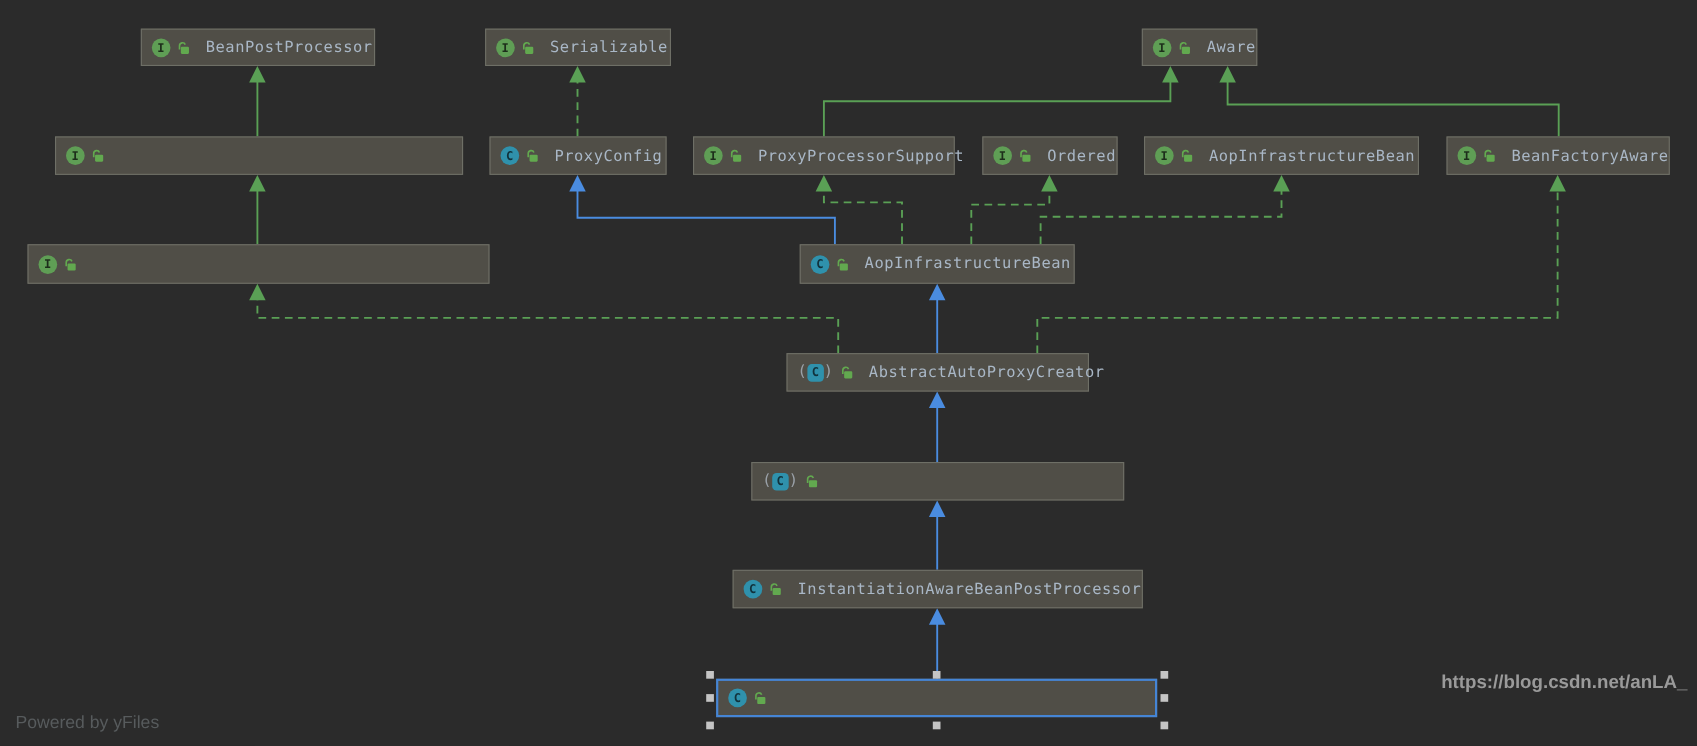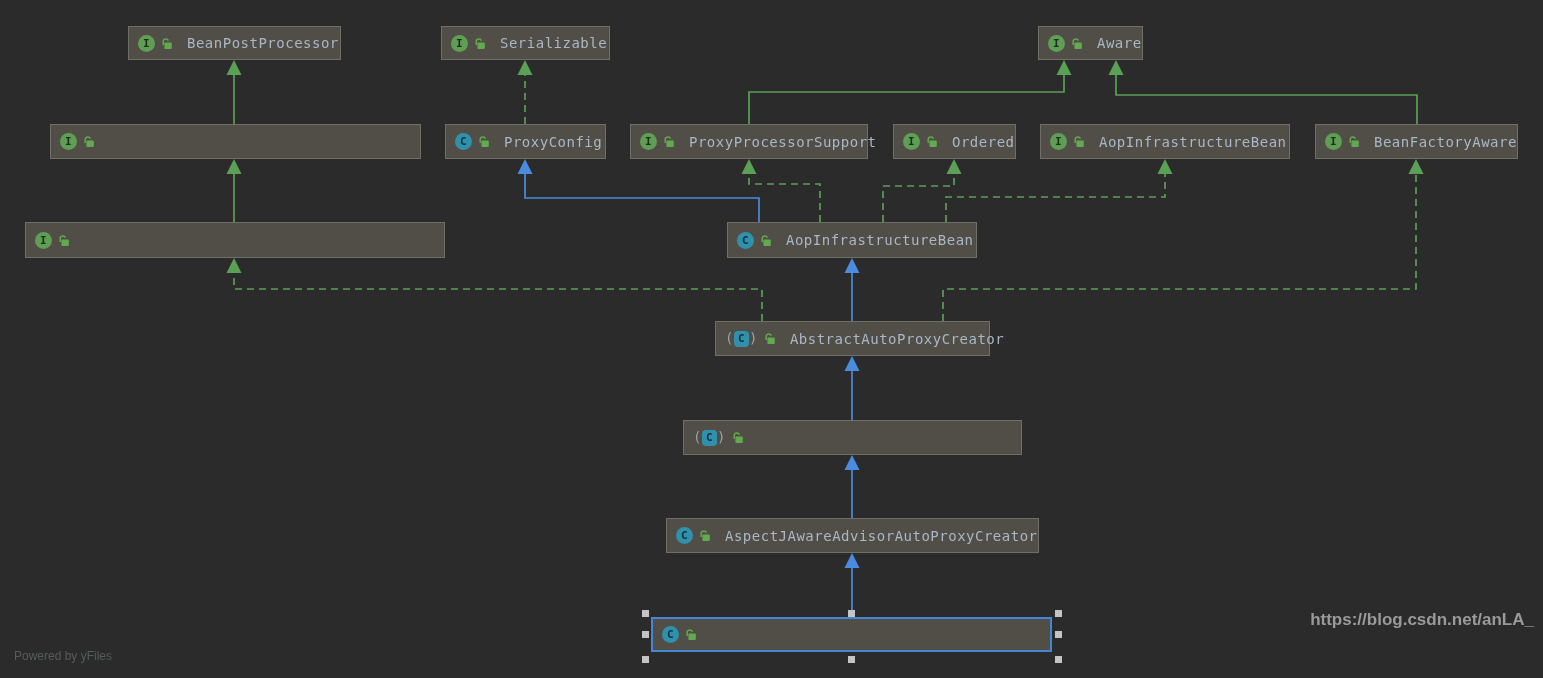--- a/index.html
+++ b/index.html
@@ -56,21 +56,21 @@
     position:absolute;
     width:7px;height:7px;
     background:#c4c4c4;
     z-index:4;
   }
   .powered{
     position:absolute;
     left:14px;top:649px;
     z-index:5;
     font-family:"Liberation Sans","DejaVu Sans",sans-serif;
-    font-size:12px;
+    font-size:16px;
     color:#575b5d;
   }
   .watermark{
     position:absolute;
     right:9px;top:610px;
     z-index:5;
     font-family:"Liberation Sans","DejaVu Sans",sans-serif;
     font-size:17px;
     color:#9a9a9a;
     font-weight:bold;
@@ -279,21 +279,21 @@
         </span>
       </div>
       <div class="node" style="left: 666px; top: 518px; width: 373px; height: 35px;">
         <span class="badge cls">C</span>
         <span class="lock">
           <svg width="12" height="13" viewBox="0 0 12 13">
             <path d="M2.2,8 V4.6 A2.7,2.7 0 0 1 7.4,3.6" fill="none" stroke="#62a94f" stroke-width="1.5"></path>
             <rect x="3.4" y="5.6" width="7.4" height="6.4" rx="1" fill="#62a94f"></rect>
           </svg>
         </span>
-        <span class="label">AspectJAwareAdvisorAutoProxyCreator</span>
+        <span class="label">InstantiationAwareBeanPostProcessor</span>
       </div>
       <div class="node selected" style="left: 651px; top: 617px; width: 401px; height: 35px;">
         <span class="badge cls">C</span>
         <span class="lock">
           <svg width="12" height="13" viewBox="0 0 12 13">
             <path d="M2.2,8 V4.6 A2.7,2.7 0 0 1 7.4,3.6" fill="none" stroke="#62a94f" stroke-width="1.5"></path>
             <rect x="3.4" y="5.6" width="7.4" height="6.4" rx="1" fill="#62a94f"></rect>
           </svg>
         </span>
       </div>

